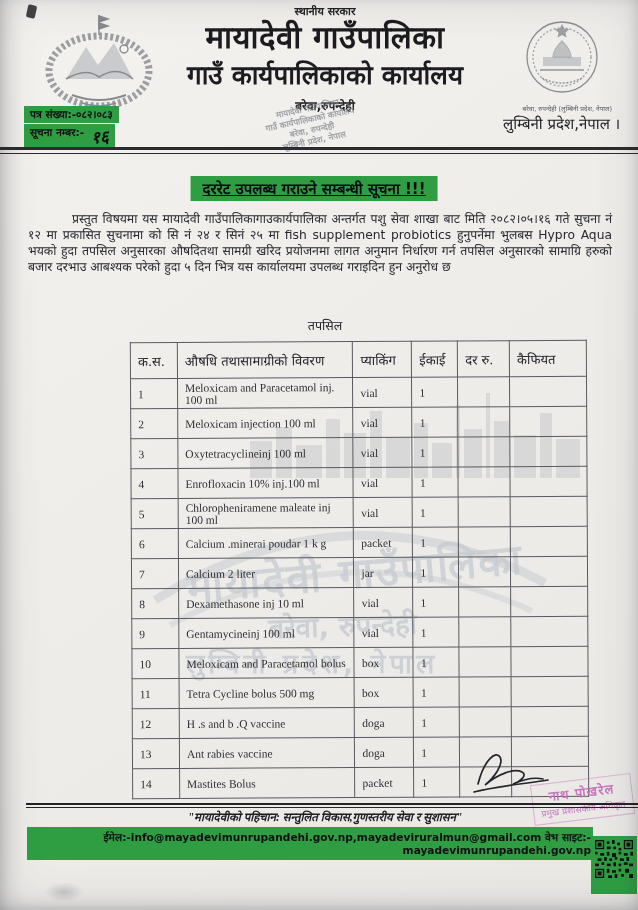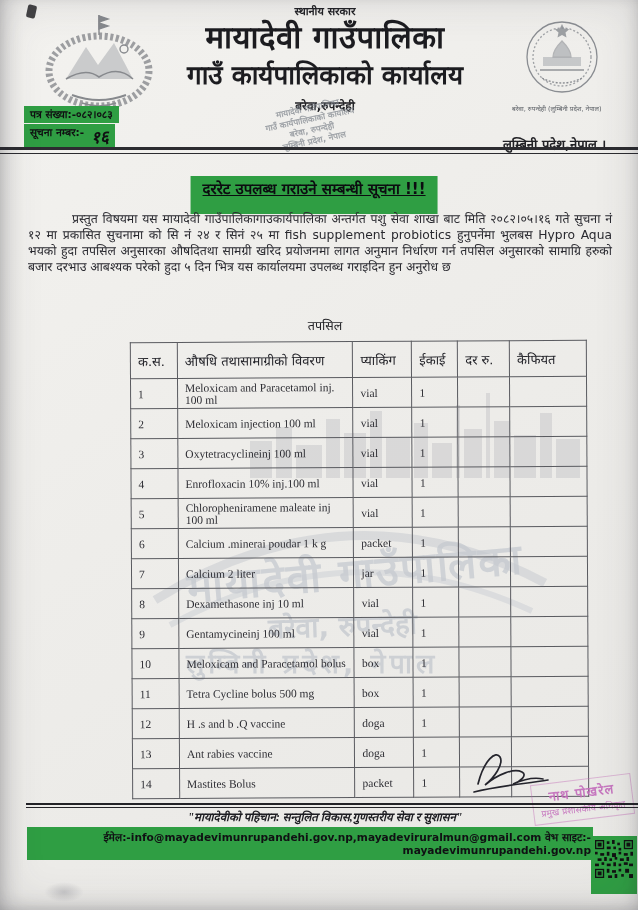--- a/index.html
+++ b/index.html
@@ -14,33 +14,33 @@
     box-shadow:inset 0 0 46px rgba(60,60,70,.14), inset 14px 0 22px -14px rgba(30,30,40,.30), inset -10px 0 18px -12px rgba(30,30,40,.18), inset 0 -12px 20px -12px rgba(30,30,40,.22);
   }
   .abs{position:absolute;}
   .ctr{left:12px;right:0;text-align:center;}
 
   
   .local-govt{top:3px;font-size:11px;font-weight:700;}
   .muni-title{top:15px;font-size:31px;font-weight:700;letter-spacing:.5px;color:#1c1c20;}
   .office-title{top:56px;font-size:26px;font-weight:700;color:#1c1c20;}
   .hq-address{top:97px;font-size:12px;font-weight:600;}
-  .province-right{top:113px;left:503px;font-size:13px;font-weight:700;margin-top:22px;}
+  .province-right{top:113px;left:503px;font-size:15px;font-weight:400;}
   .ref-box{left:24px;background:var(--green);color:#101012;font-weight:700;padding:1px 6px 2px;white-space:nowrap;}
   .letter-no{top:106px;font-size:10.5px;}
   .notice-no{top:124px;font-size:10.5px;display:flex;align-items:flex-start;gap:7px;}
   .notice-no .hand{font-size:17px;font-style:italic;font-weight:600;transform:rotate(-4deg);display:inline-block;}
   .rule-top{top:147px;left:0;width:638px;height:3px;border-top:3px solid #2c2c30;border-bottom:1.5px solid #2c2c30;}
   .published{top:157px;right:44px;font-size:12.5px;font-weight:700;border-bottom:1.6px solid #232327;padding:0 3px 1px;}
 
   
   .round-stamp{left:226px;top:103px;width:170px;transform:rotate(-12deg);color:#7e848c;opacity:.7;text-align:center;font-size:8.5px;line-height:11px;font-weight:600;}
 
   
-  .notice-title{top:176px;left:50%;transform:translateX(-52%);background:var(--green);padding:2px 12px 16px;font-size:15px;font-weight:700;text-decoration:underline;color:#0c0c10;white-space:nowrap;}
+  .notice-title{top:176px;left:50%;transform:translateX(-52%);background:var(--green);padding:2px 12px 3px;font-size:15px;font-weight:700;text-decoration:underline;color:#0c0c10;white-space:nowrap;}
   .body-par{top:211px;left:28px;width:584px;font-size:12.3px;line-height:16px;text-align:justify;text-indent:44px;color:#2a2a30;}
   .schedule{top:317px;font-size:12.5px;font-weight:400;}
 
   
   .wm{color:#c6cad0;font-weight:700;white-space:nowrap;pointer-events:none;}
   .wm-muni{left:140px;top:543px;width:430px;text-align:center;font-size:42px;letter-spacing:2px;transform:rotate(-5deg);opacity:.75;}
   .wm-addr{left:268px;top:606px;font-size:28px;transform:rotate(-2deg);opacity:.8;}
   .wm-prov{left:186px;top:644px;font-size:27px;letter-spacing:4px;opacity:.8;}
 
   
@@ -56,21 +56,21 @@
   .motto{top:809px;font-size:11.5px;font-weight:700;font-style:italic;font-family:"Liberation Serif","DejaVu Serif",serif;color:#1e1e23;}
   .email-bar{top:827px;left:27px;width:562px;background:var(--green);color:#101013;font-size:10.6px;font-weight:700;text-align:right;padding:3px 2px 4px;}
   .qr-box{top:836px;left:591px;width:46px;height:58px;background:var(--green);display:flex;align-items:flex-start;justify-content:center;padding-top:4px;box-sizing:border-box;}
   .purple-stamp{left:532px;top:779px;transform:rotate(-7deg);color:#c36cbb;text-align:center;border:1.5px solid rgba(190,100,180,.45);padding:3px 7px 4px;opacity:.9;}
   .purple-stamp .nm{font-size:13px;font-weight:700;letter-spacing:1px;white-space:nowrap;}
   .purple-stamp .tt{font-size:9px;margin-top:1px;white-space:nowrap;}
 
   .artifact-tl{left:27px;top:5px;width:9px;height:13px;background:#232326;transform:rotate(12deg);border-radius:2px;opacity:.85;}
   .smudge-bl{left:44px;top:882px;width:40px;height:20px;background:radial-gradient(ellipse at center,#9a9aa0 0%,transparent 70%);opacity:.45;}
   svg{display:block;}
-  .logo-caption{width:100px;text-align:left;font-size:6.5px;line-height:8px;color:#5c6066;margin-top:1px;}
+  .logo-caption{width:100px;text-align:right;font-size:6.5px;line-height:8px;color:#5c6066;margin-top:1px;}
 </style>
 </head>
 <body>
 
 <div class="page" style="--green: #2f9e43;">
 
   <div class="abs artifact-tl"></div>
   <div class="abs smudge-bl"></div>
 
   <svg class="abs" style="left:250px;top:383px;opacity:.5;" width="330" height="95" viewBox="0 0 330 95">

